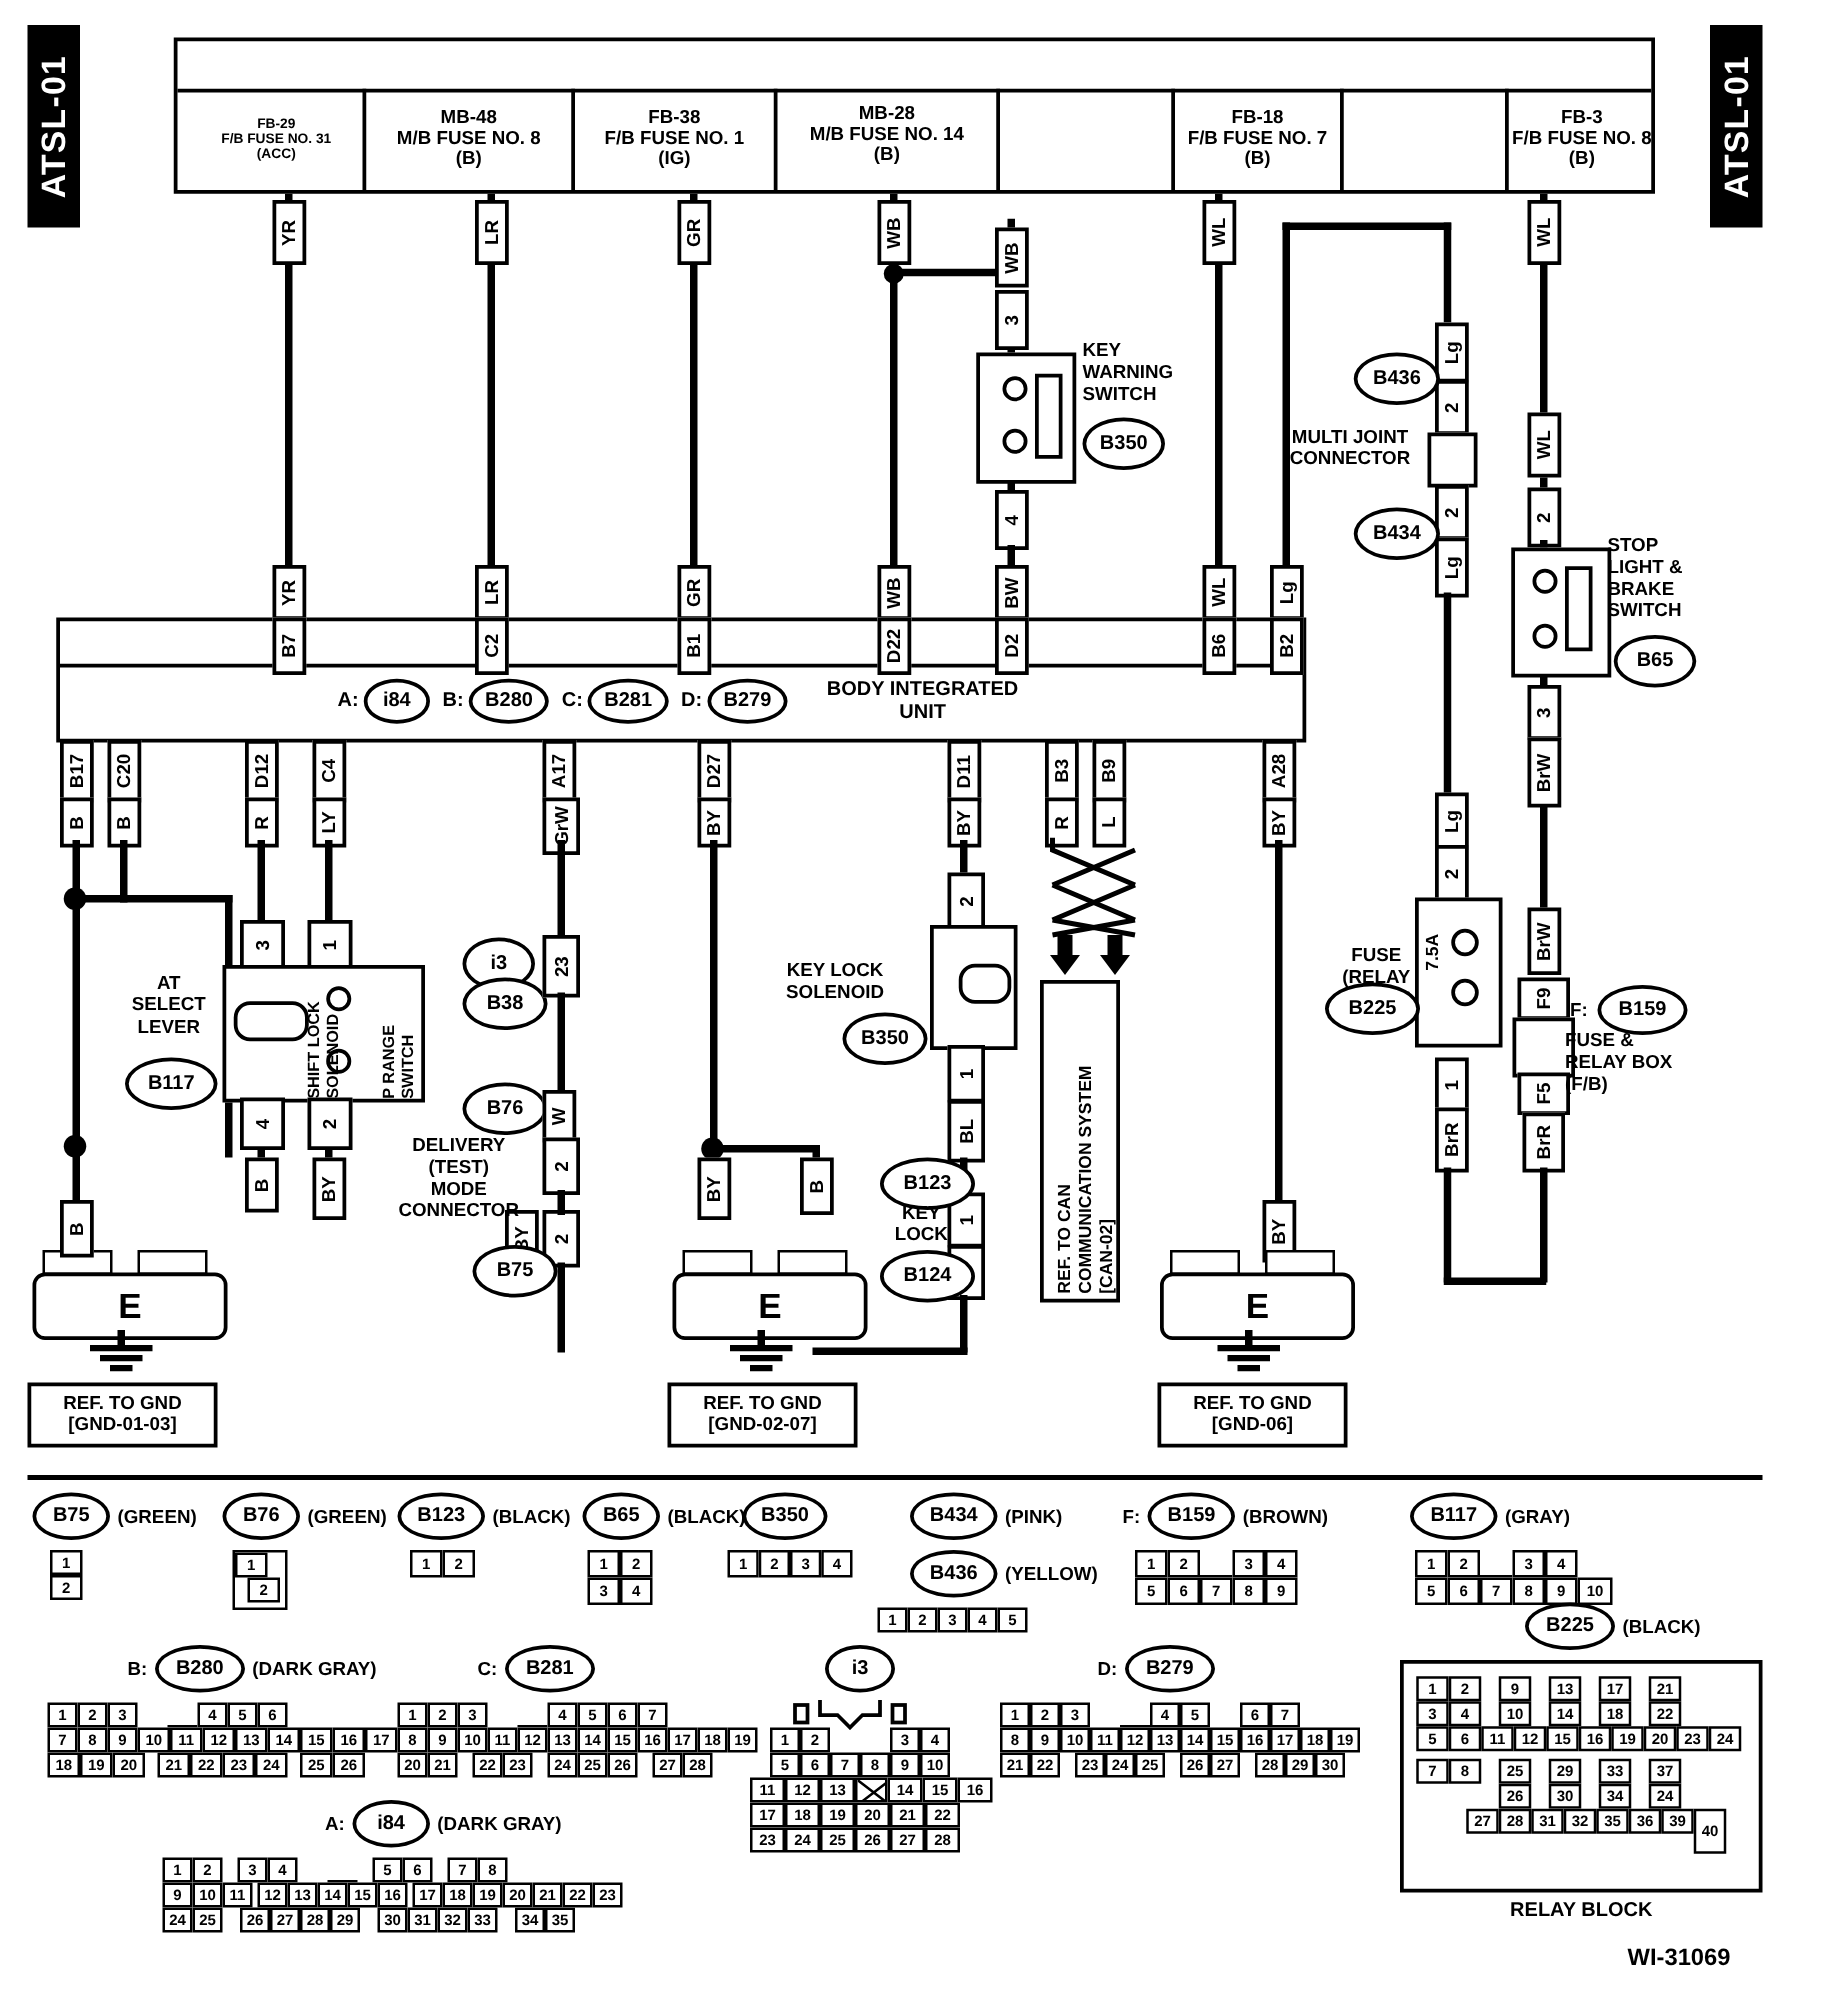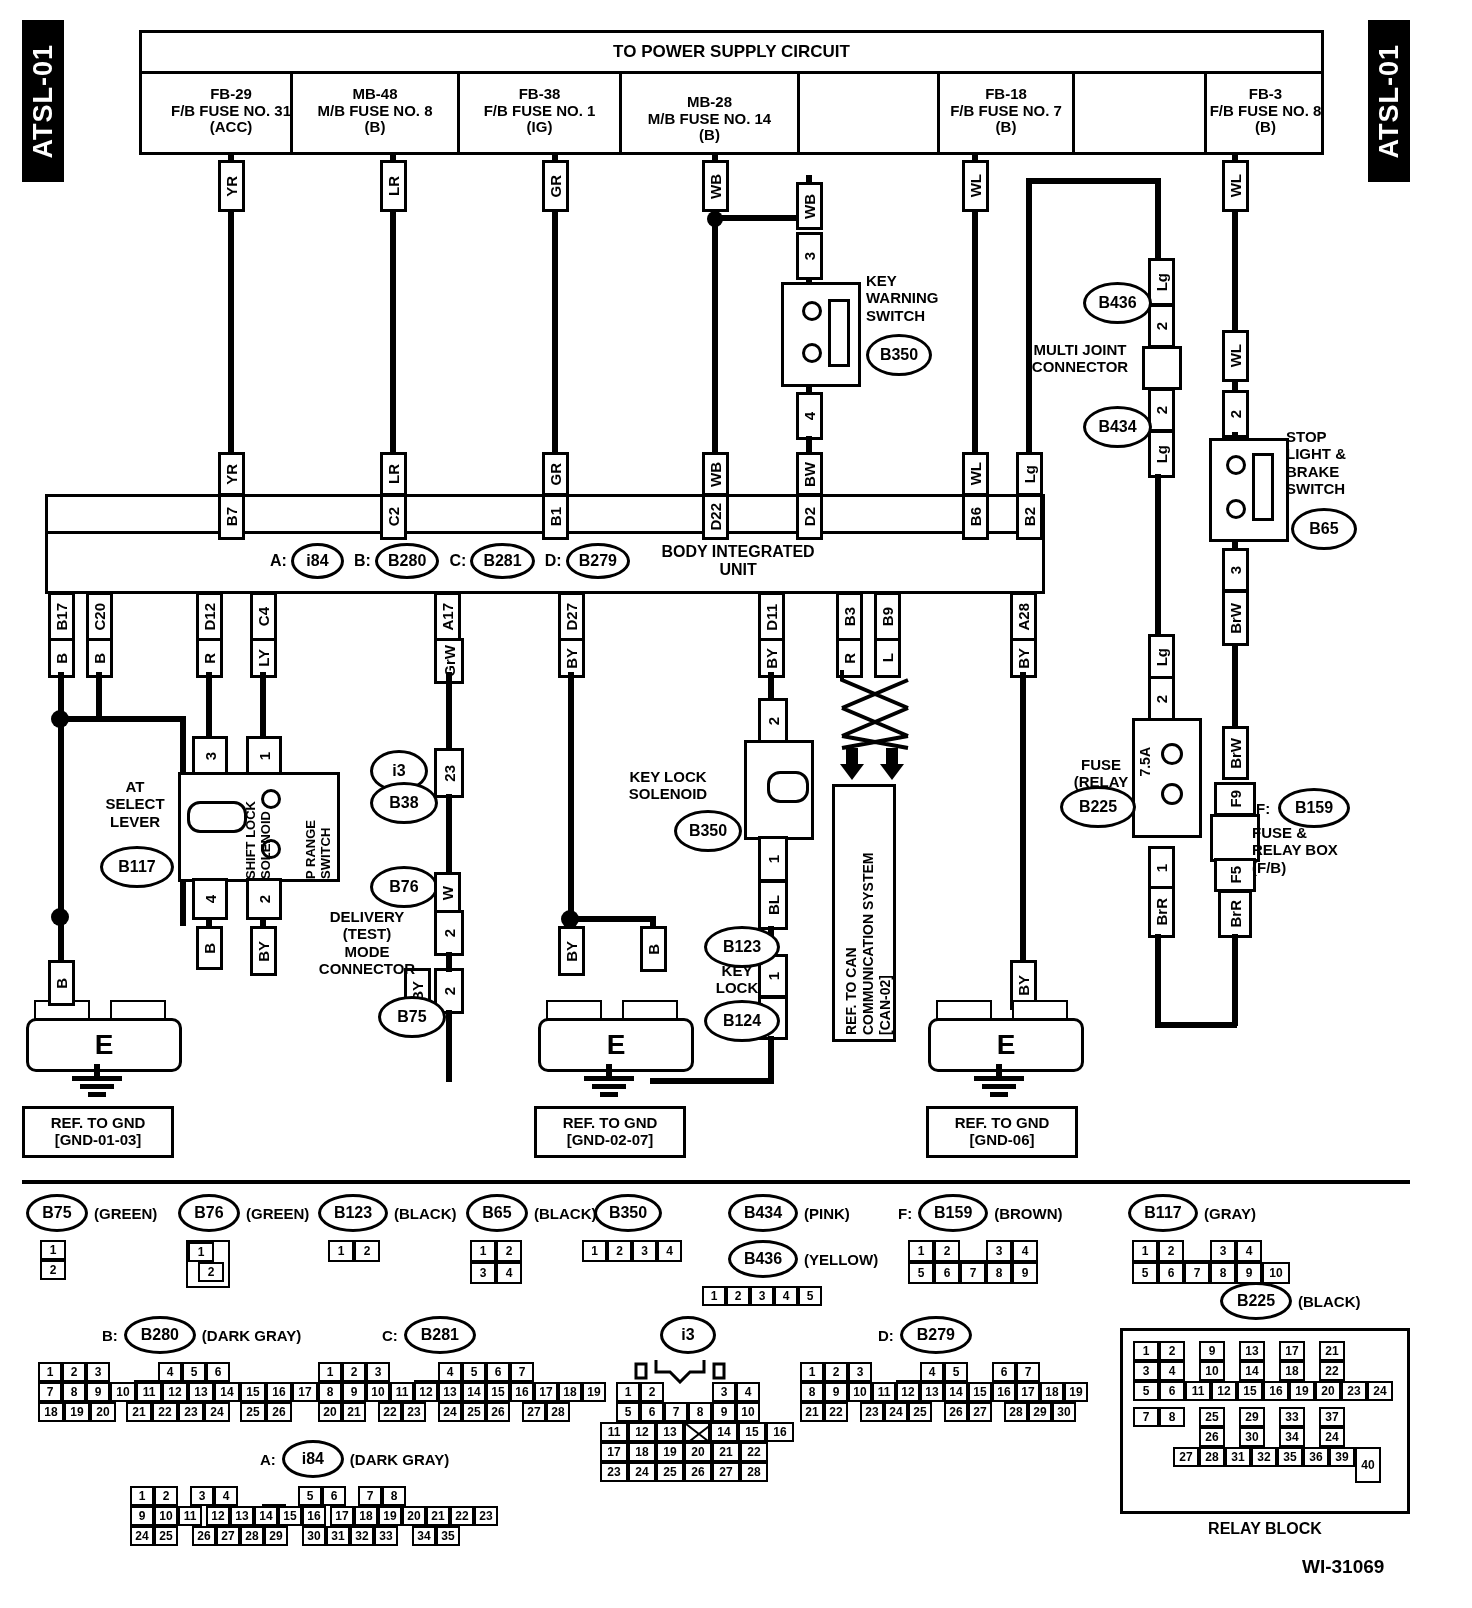--- a/index.html
+++ b/index.html
@@ -43,50 +43,49 @@
 <div id="page">
 
   <div class="sidetab" style="left:22px;top:20px;width:42px;height:162px;">
     <span>ATSL-01</span>
   </div>
   <div class="sidetab" style="left:1368px;top:20px;width:42px;height:162px;">
     <span>ATSL-01</span>
   </div>
 
   <div class="bx" style="left:139px;top:30px;width:1185px;height:125px;">
-    <div class="ctr bold" style="position:absolute;left:0;top:0;width:100%;height:38px;font-size:17px;">TO POWER SUPPLY CIRCUIT</div>
     <div style="position:absolute;left:0;top:38px;width:100%;height:3px;background:#000;"></div>
   </div>
 
   <div class="abs" style="left:142px;top:71px;">
 
     <div class="wire" style="left:148px;top:0;width:3px;height:81px;"></div>
     <div class="wire" style="left:315px;top:0;width:3px;height:81px;"></div>
     <div class="wire" style="left:477px;top:0;width:3px;height:81px;"></div>
     <div class="wire" style="left:655px;top:0;width:3px;height:81px;"></div>
     <div class="wire" style="left:795px;top:0;width:3px;height:81px;"></div>
     <div class="wire" style="left:930px;top:0;width:3px;height:81px;"></div>
     <div class="wire" style="left:1062px;top:0;width:3px;height:81px;"></div>
 
-    <div class="abs ctr" style="left:16px;top:4px;width:146px;height:72px;flex-direction:column;font-size:15px;">
+    <div class="abs ctr" style="left:6px;top:4px;width:146px;height:72px;flex-direction:column;font-size:11px;">
       <b>FB-29</b>
       <b>F/B FUSE NO. 31</b>
       <b>(ACC)</b>
     </div>
     <div class="abs ctr" style="left:151px;top:4px;width:164px;height:72px;flex-direction:column;font-size:15px;">
       <b>MB-48</b>
       <b>M/B FUSE NO. 8</b>
       <b>(B)</b>
     </div>
     <div class="abs ctr" style="left:318px;top:4px;width:159px;height:72px;flex-direction:column;font-size:15px;">
       <b>FB-38</b>
       <b>F/B FUSE NO. 1</b>
       <b>(IG)</b>
     </div>
-    <div class="abs ctr" style="left:480px;top:12px;width:175px;height:72px;flex-direction:column;font-size:15px;">
+    <div class="abs ctr" style="left:480px;top:1px;width:175px;height:72px;flex-direction:column;font-size:15px;">
       <b>MB-28</b>
       <b>M/B FUSE NO. 14</b>
       <b>(B)</b>
     </div>
     <div class="abs ctr" style="left:798px;top:4px;width:132px;height:72px;flex-direction:column;font-size:15px;">
       <b>FB-18</b>
       <b>F/B FUSE NO. 7</b>
       <b>(B)</b>
     </div>
     <div class="abs ctr" style="left:1065px;top:4px;width:117px;height:72px;flex-direction:column;font-size:15px;">

